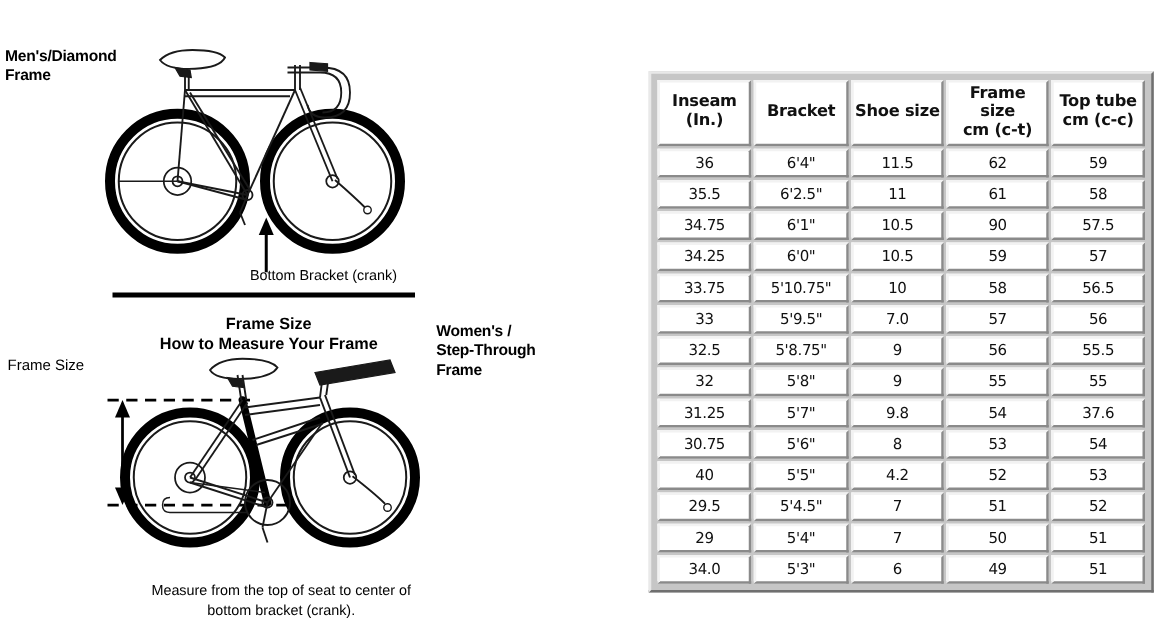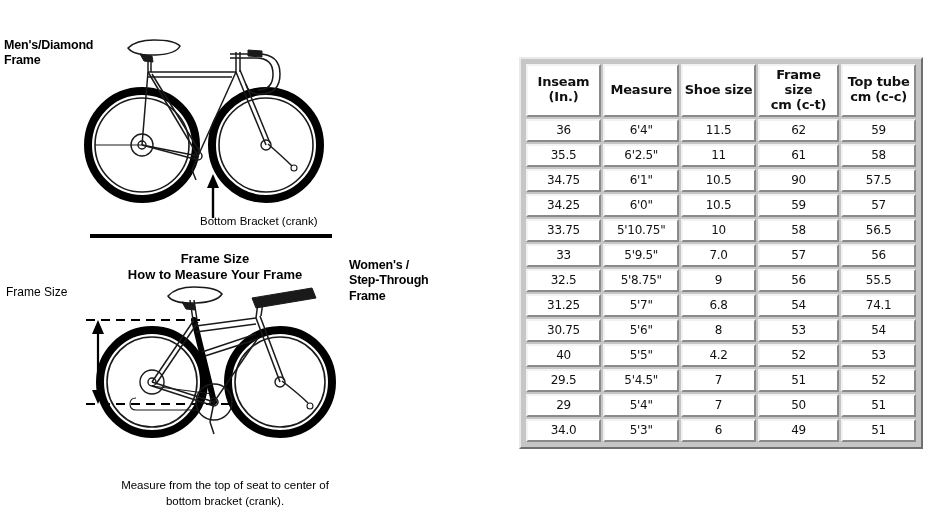--- a/index.html
+++ b/index.html
@@ -54,21 +54,21 @@
   }
   #frame-size-heading {
     left: 90px; top: 251px;
     width: 250px;
     text-align: center;
     font-size: 13px;
     font-weight: bold;
     line-height: 1.25;
   }
   #measure-caption {
-    left: 80px; top: 478px;
+    left: 80px; top: 466px;
     width: 290px;
     text-align: center;
     font-size: 11.5px;
     line-height: 1.35;
   }
 
   #section-divider {
     position: absolute;
     left: 90px; top: 234px;
     width: 242px; height: 4px;
@@ -280,21 +280,21 @@
       <col class="c-inseam">
         <col class="c-height">
         <col class="c-shoe">
         <col class="c-frame">
         <col class="c-top">
     </colgroup>
     <thead>
       <tr>
         <th>Inseam
 (In.)</th>
-        <th>Measure</th>
+        <th>Bracket</th>
         <th>Shoe size</th>
         <th>Frame size
 cm (c-t)</th>
         <th>Top tube
 cm (c-c)</th>
       </tr>
     </thead>
     <tbody>
       <tr>
         <td>36</td>
@@ -339,25 +339,32 @@
         <td>56</td>
       </tr>
       <tr>
         <td>32.5</td>
         <td>5'8.75"</td>
         <td>9</td>
         <td>56</td>
         <td>55.5</td>
       </tr>
       <tr>
+        <td>32</td>
+        <td>5'8"</td>
+        <td>9</td>
+        <td>55</td>
+        <td>55</td>
+      </tr>
+      <tr>
         <td>31.25</td>
         <td>5'7"</td>
-        <td>6.8</td>
+        <td>9.8</td>
         <td>54</td>
-        <td>74.1</td>
+        <td>37.6</td>
       </tr>
       <tr>
         <td>30.75</td>
         <td>5'6"</td>
         <td>8</td>
         <td>53</td>
         <td>54</td>
       </tr>
       <tr>
         <td>40</td>

